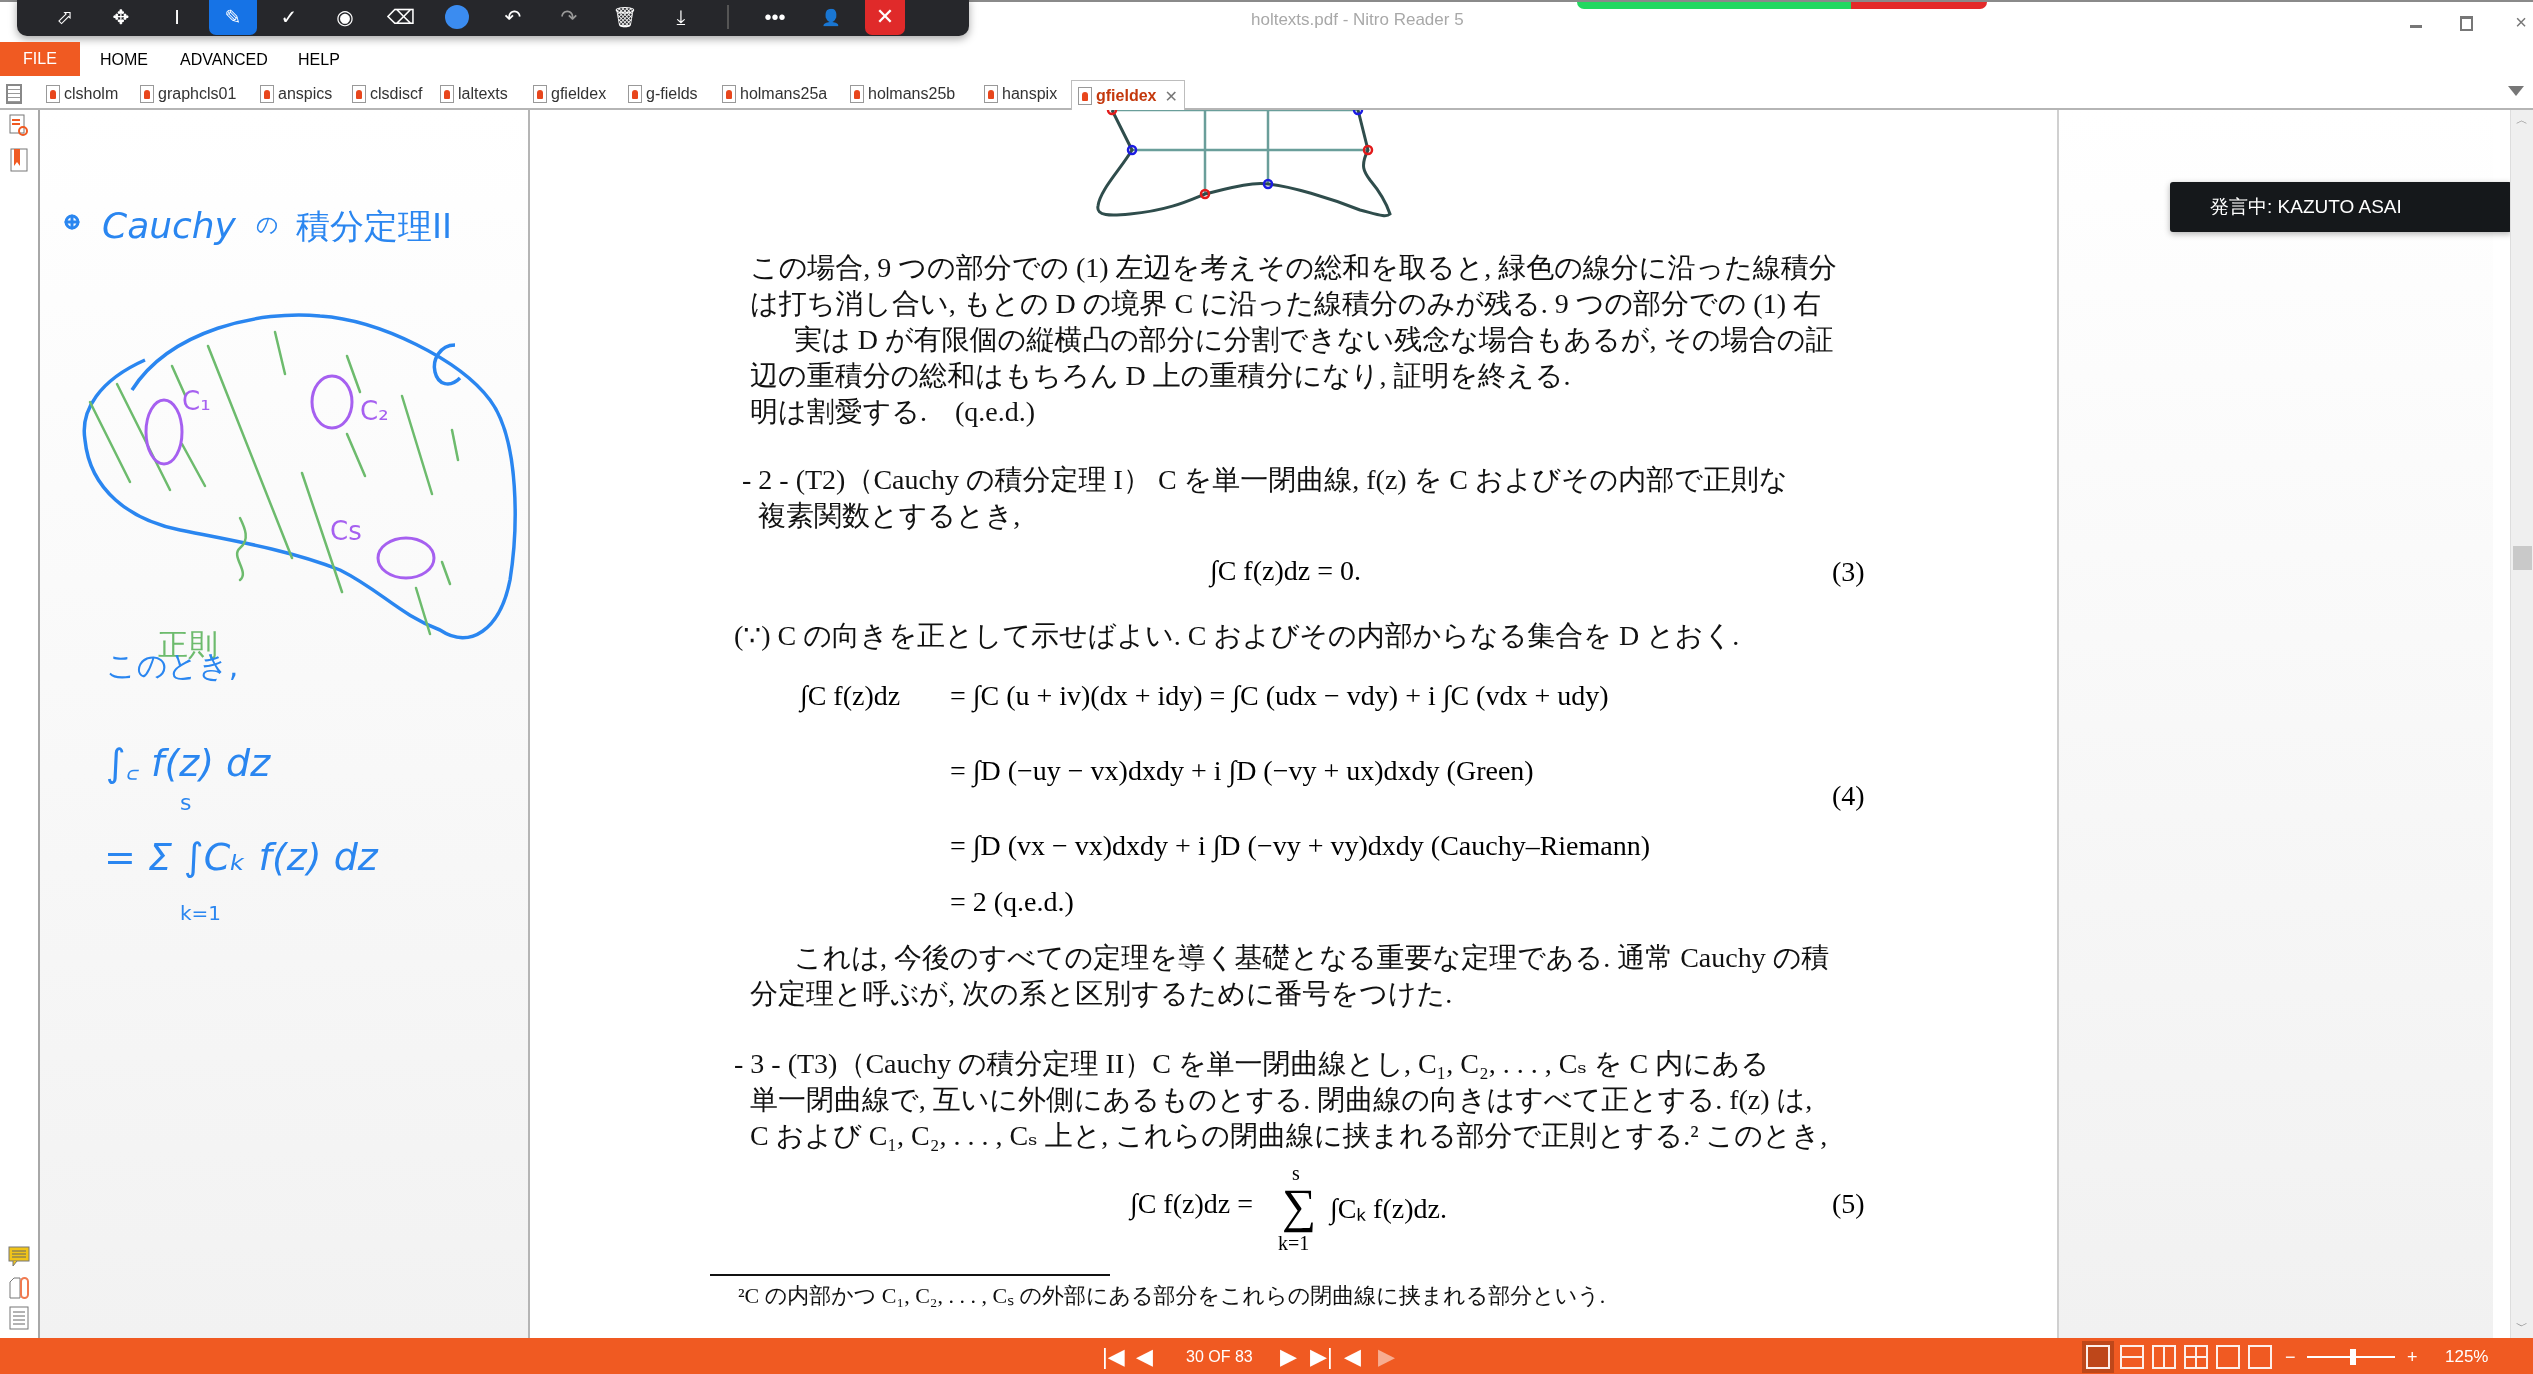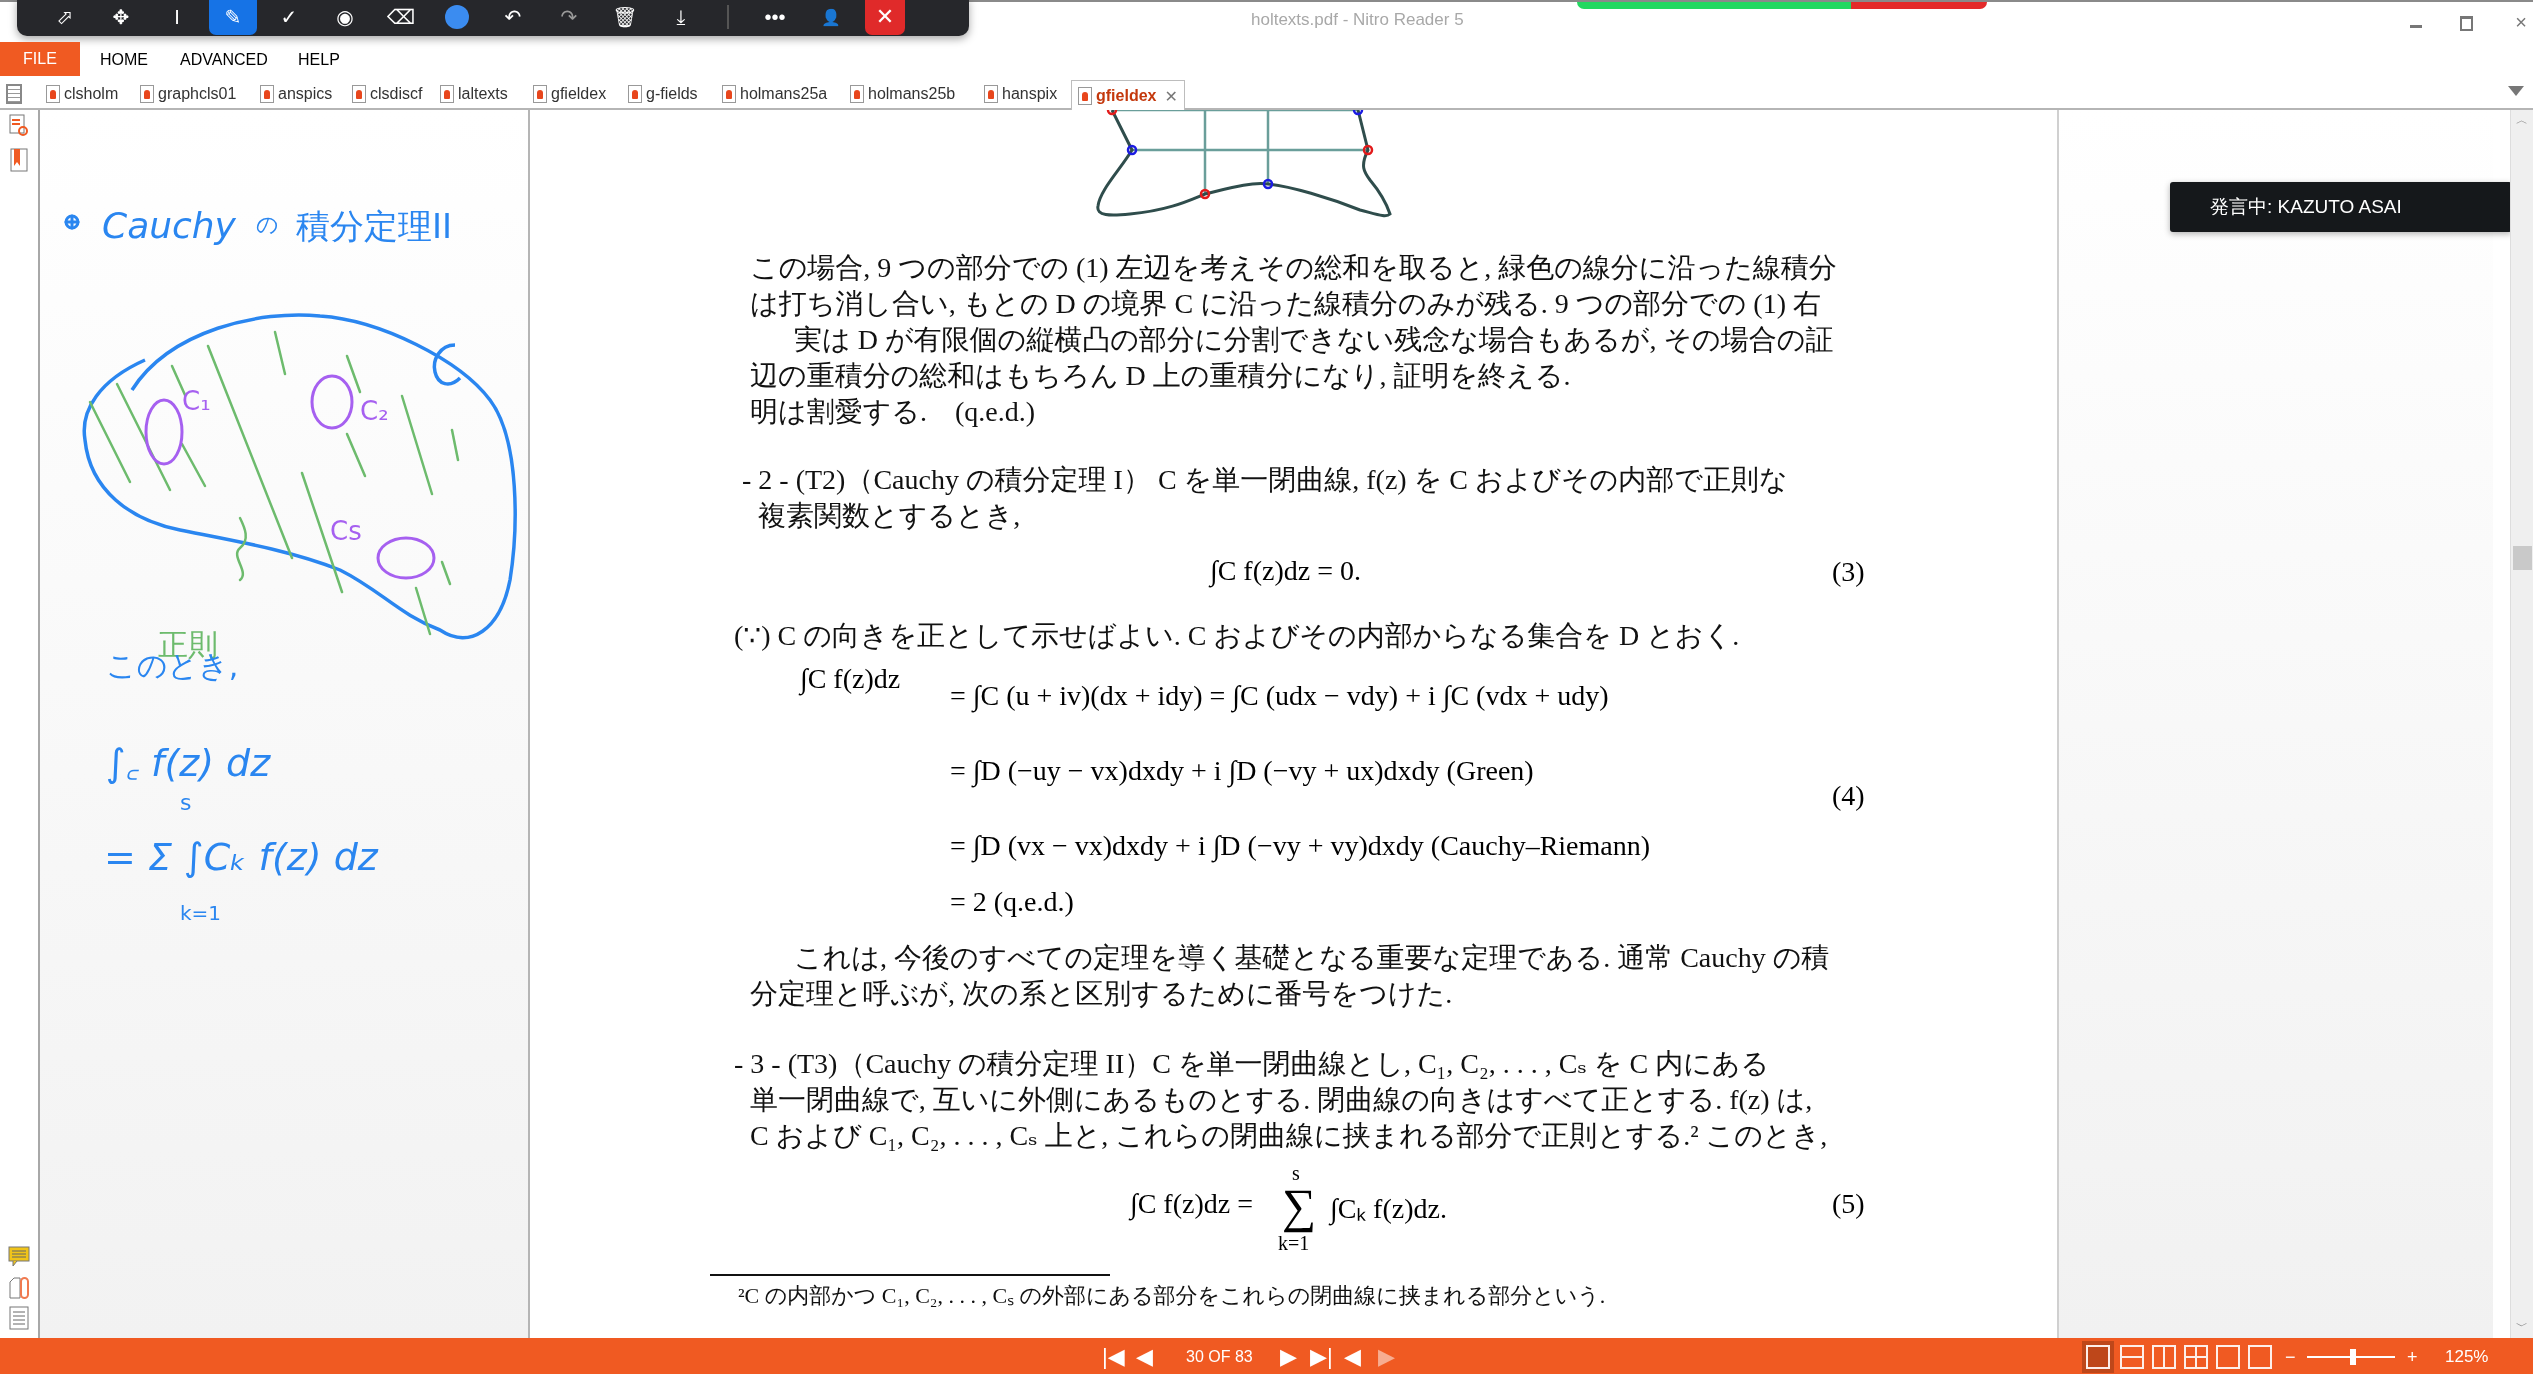--- a/index.html
+++ b/index.html
@@ -319,21 +319,21 @@
 
       <div class="doc" style="left:212px; top:352px; width:1140px;">
         <div>- 2 - (T2)（Cauchy の積分定理 I） C を単一閉曲線, f(z) を C およびその内部で正則な</div>
         <div style="padding-left:16px">複素関数とするとき,</div>
       </div>
       <div class="math" style="left:680px; top:424px;margin-top:21px;">∫C f(z)dz = 0.</div>
       <div class="eq-num" style="left:1302px; top:446px;">(3)</div>
       <div class="doc" style="left:204px; top:508px;">(∵) C の向きを正として示せばよい. C およびその内部からなる集合を D とおく.</div>
 
       <div>
-        <div class="math" style="left:270px; top:553px;">∫C f(z)dz</div>
+        <div class="math" style="left:270px; top:570px;">∫C f(z)dz</div>
         <div class="math" style="left:420px; top:570px;">= ∫C (u + iv)(dx + idy) = ∫C (udx − vdy) + i ∫C (vdx + udy)</div>
         <div class="math" style="left:420px; top:645px;">= ∫D (−uy − vx)dxdy + i ∫D (−vy + ux)dxdy   (Green)</div>
         <div class="math" style="left:420px; top:720px;">= ∫D (vx − vx)dxdy + i ∫D (−vy + vy)dxdy   (Cauchy–Riemann)</div>
         <div class="math" style="left:420px; top:776px;">= 2            (q.e.d.)</div>
         <div class="eq-num" style="left:1302px; top:670px;">(4)</div>
       </div>
 
       <div class="doc" style="left:220px; top:830px; width:1120px;">
         <div style="text-indent:44px">これは, 今後のすべての定理を導く基礎となる重要な定理である. 通常 Cauchy の積</div>
         <div>分定理と呼ぶが, 次の系と区別するために番号をつけた.</div>

